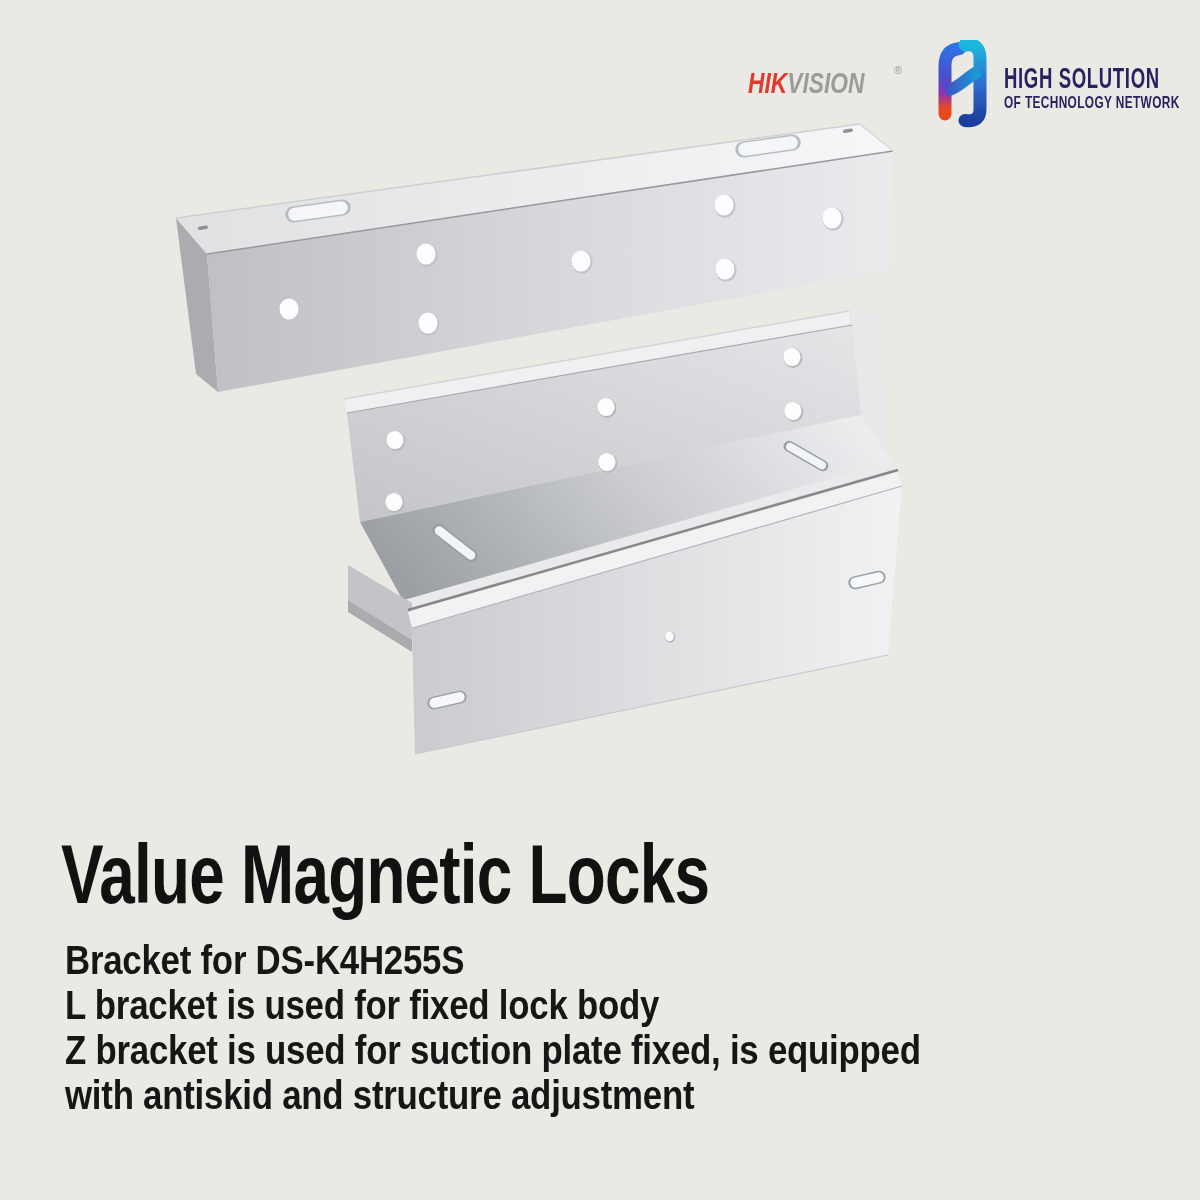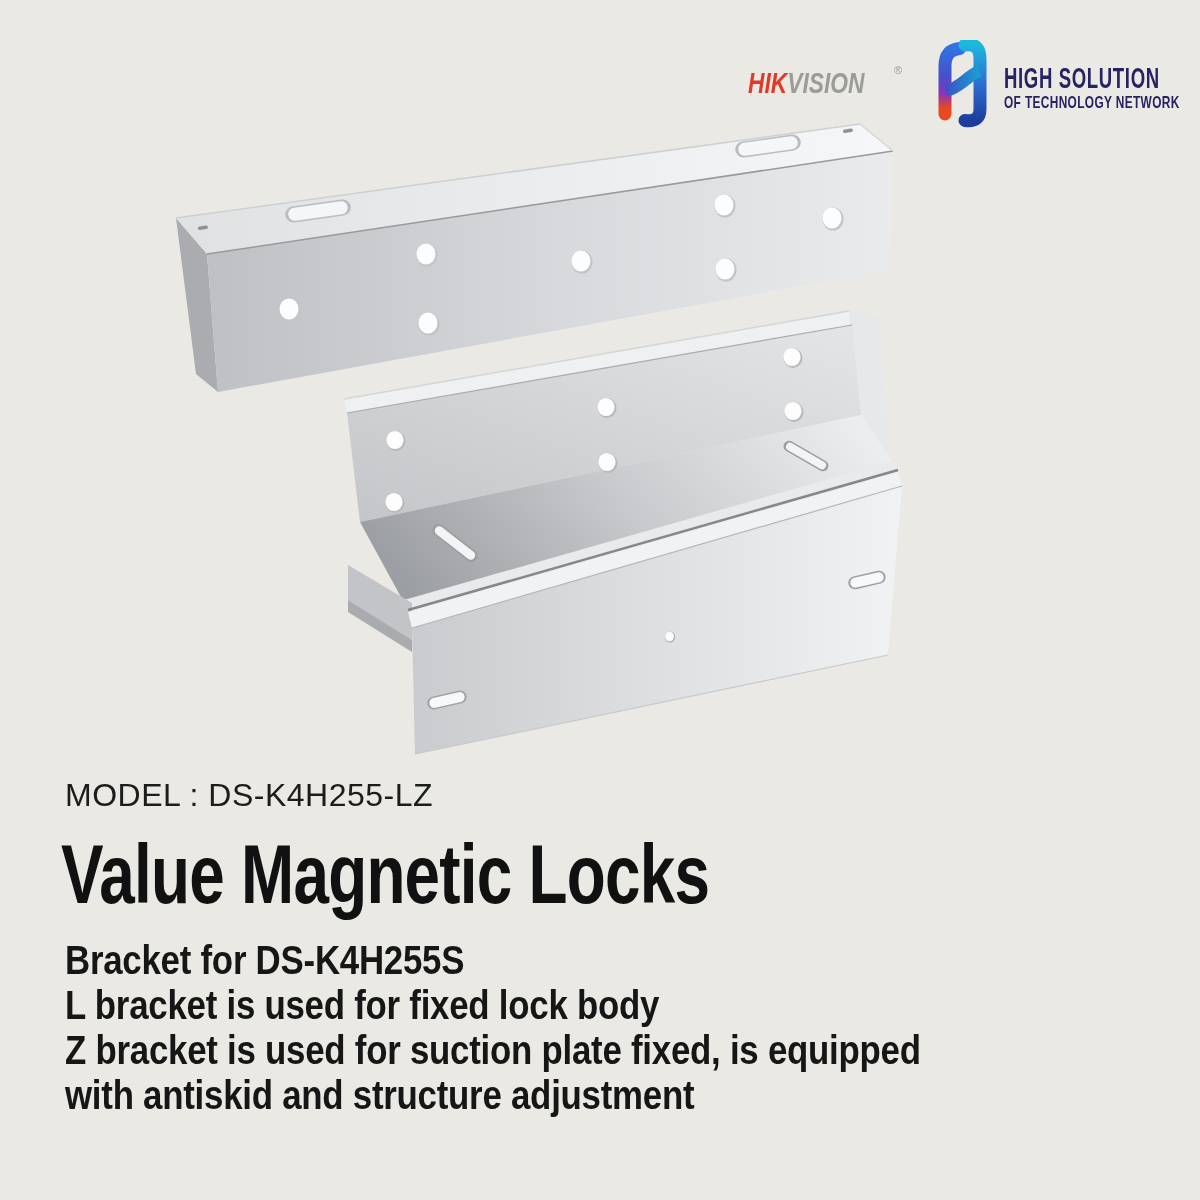--- a/index.html
+++ b/index.html
@@ -247,21 +247,20 @@
         <rect x="850" y="575" width="34" height="10" rx="5" fill="#f7f8f9"></rect>
       </g>
 
       <g>
           <ellipse cx="670" cy="637" rx="5.2" ry="5.6" fill="#aeb0b4"></ellipse>
           <ellipse cx="669.5" cy="636.5" rx="4.4" ry="4.8" fill="#fbfcfd"></ellipse>
         </g>
     </g>
   </svg>
 
-  <div class="model-line">MODEL : DS-K4H255-LZ</div>
   <div class="title">Value Magnetic Locks</div>
   <div class="desc">
     <div>Bracket for DS-K4H255S</div>
     <div>L bracket is used for fixed lock body</div>
     <div>Z bracket is used for suction plate fixed, is equipped</div>
     <div>with antiskid and structure adjustment</div>
   </div>
 
 </div>
 

